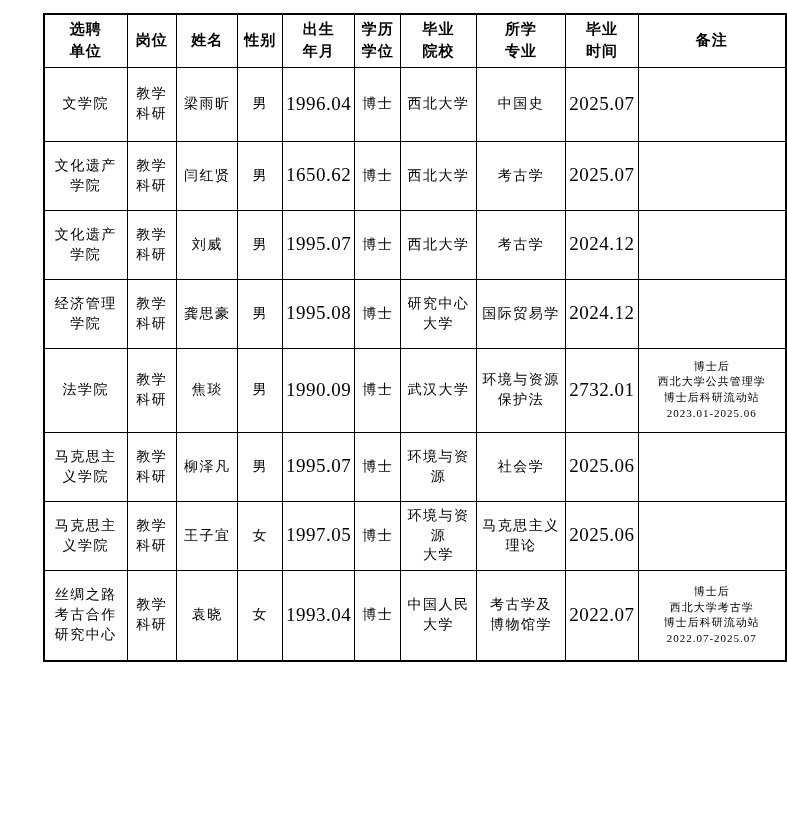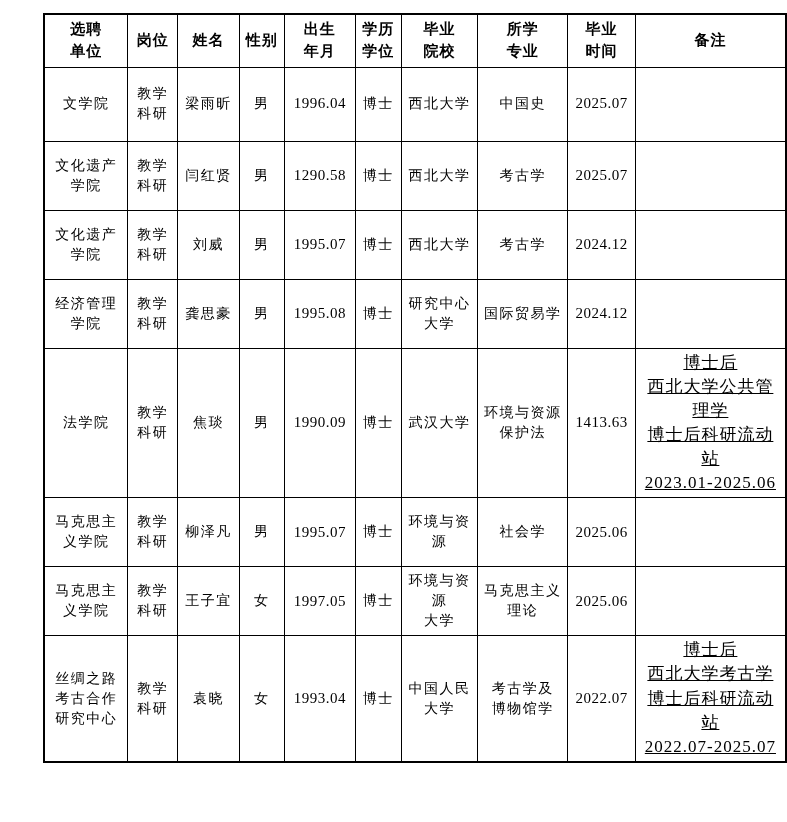--- a/index.html
+++ b/index.html
@@ -20,22 +20,22 @@
     white-space:pre-line;
     line-height:1.42;
     overflow:hidden;
   }
   table.roster th{
     font-weight:bold;font-size:15px;letter-spacing:1px;
   }
   table.roster td{
     font-size:14px;letter-spacing:1.5px;
   }
-  table.roster td.num{letter-spacing:0.5px;font-size:15px;}
-  table.roster td.remark{font-size:17px;letter-spacing:1px;text-decoration:underline;}
+  table.roster td.num{letter-spacing:0.5px;font-size:19px;}
+  table.roster td.remark{font-size:11px;letter-spacing:1px;}
   thead tr{height:53px;}
   tbody tr:nth-child(1){height:74px;}
   tbody tr:nth-child(2){height:69px;}
   tbody tr:nth-child(3){height:69px;}
   tbody tr:nth-child(4){height:69px;padding-left:38px;}
   tbody tr:nth-child(5){height:84px;}
   tbody tr:nth-child(6){height:69px;}
   tbody tr:nth-child(7){height:69px;}
   tbody tr:nth-child(8){height:91px;}
   tbody tr:nth-child(9){height:62px;}
@@ -92,21 +92,21 @@
         <td class="num">2025.07</td>
         <td class="remark"></td>
       </tr>
       <tr>
         <td>文化遗产
 学院</td>
         <td>教学
 科研</td>
         <td>闫红贤</td>
         <td>男</td>
-        <td class="num">1290.58</td>
+        <td class="num">1650.62</td>
         <td>博士</td>
         <td>西北大学</td>
         <td>考古学</td>
         <td class="num">2025.07</td>
         <td class="remark"></td>
       </tr>
       <tr>
         <td>文化遗产
 学院</td>
         <td>教学
@@ -139,21 +139,21 @@
         <td>法学院</td>
         <td>教学
 科研</td>
         <td>焦琰</td>
         <td>男</td>
         <td class="num">1990.09</td>
         <td>博士</td>
         <td>武汉大学</td>
         <td>环境与资源
 保护法</td>
-        <td class="num">1413.63</td>
+        <td class="num">2732.01</td>
         <td class="remark">博士后
 西北大学公共管理学
 博士后科研流动站
 2023.01-2025.06</td>
       </tr>
       <tr>
         <td>马克思主
 义学院</td>
         <td>教学
 科研</td>

